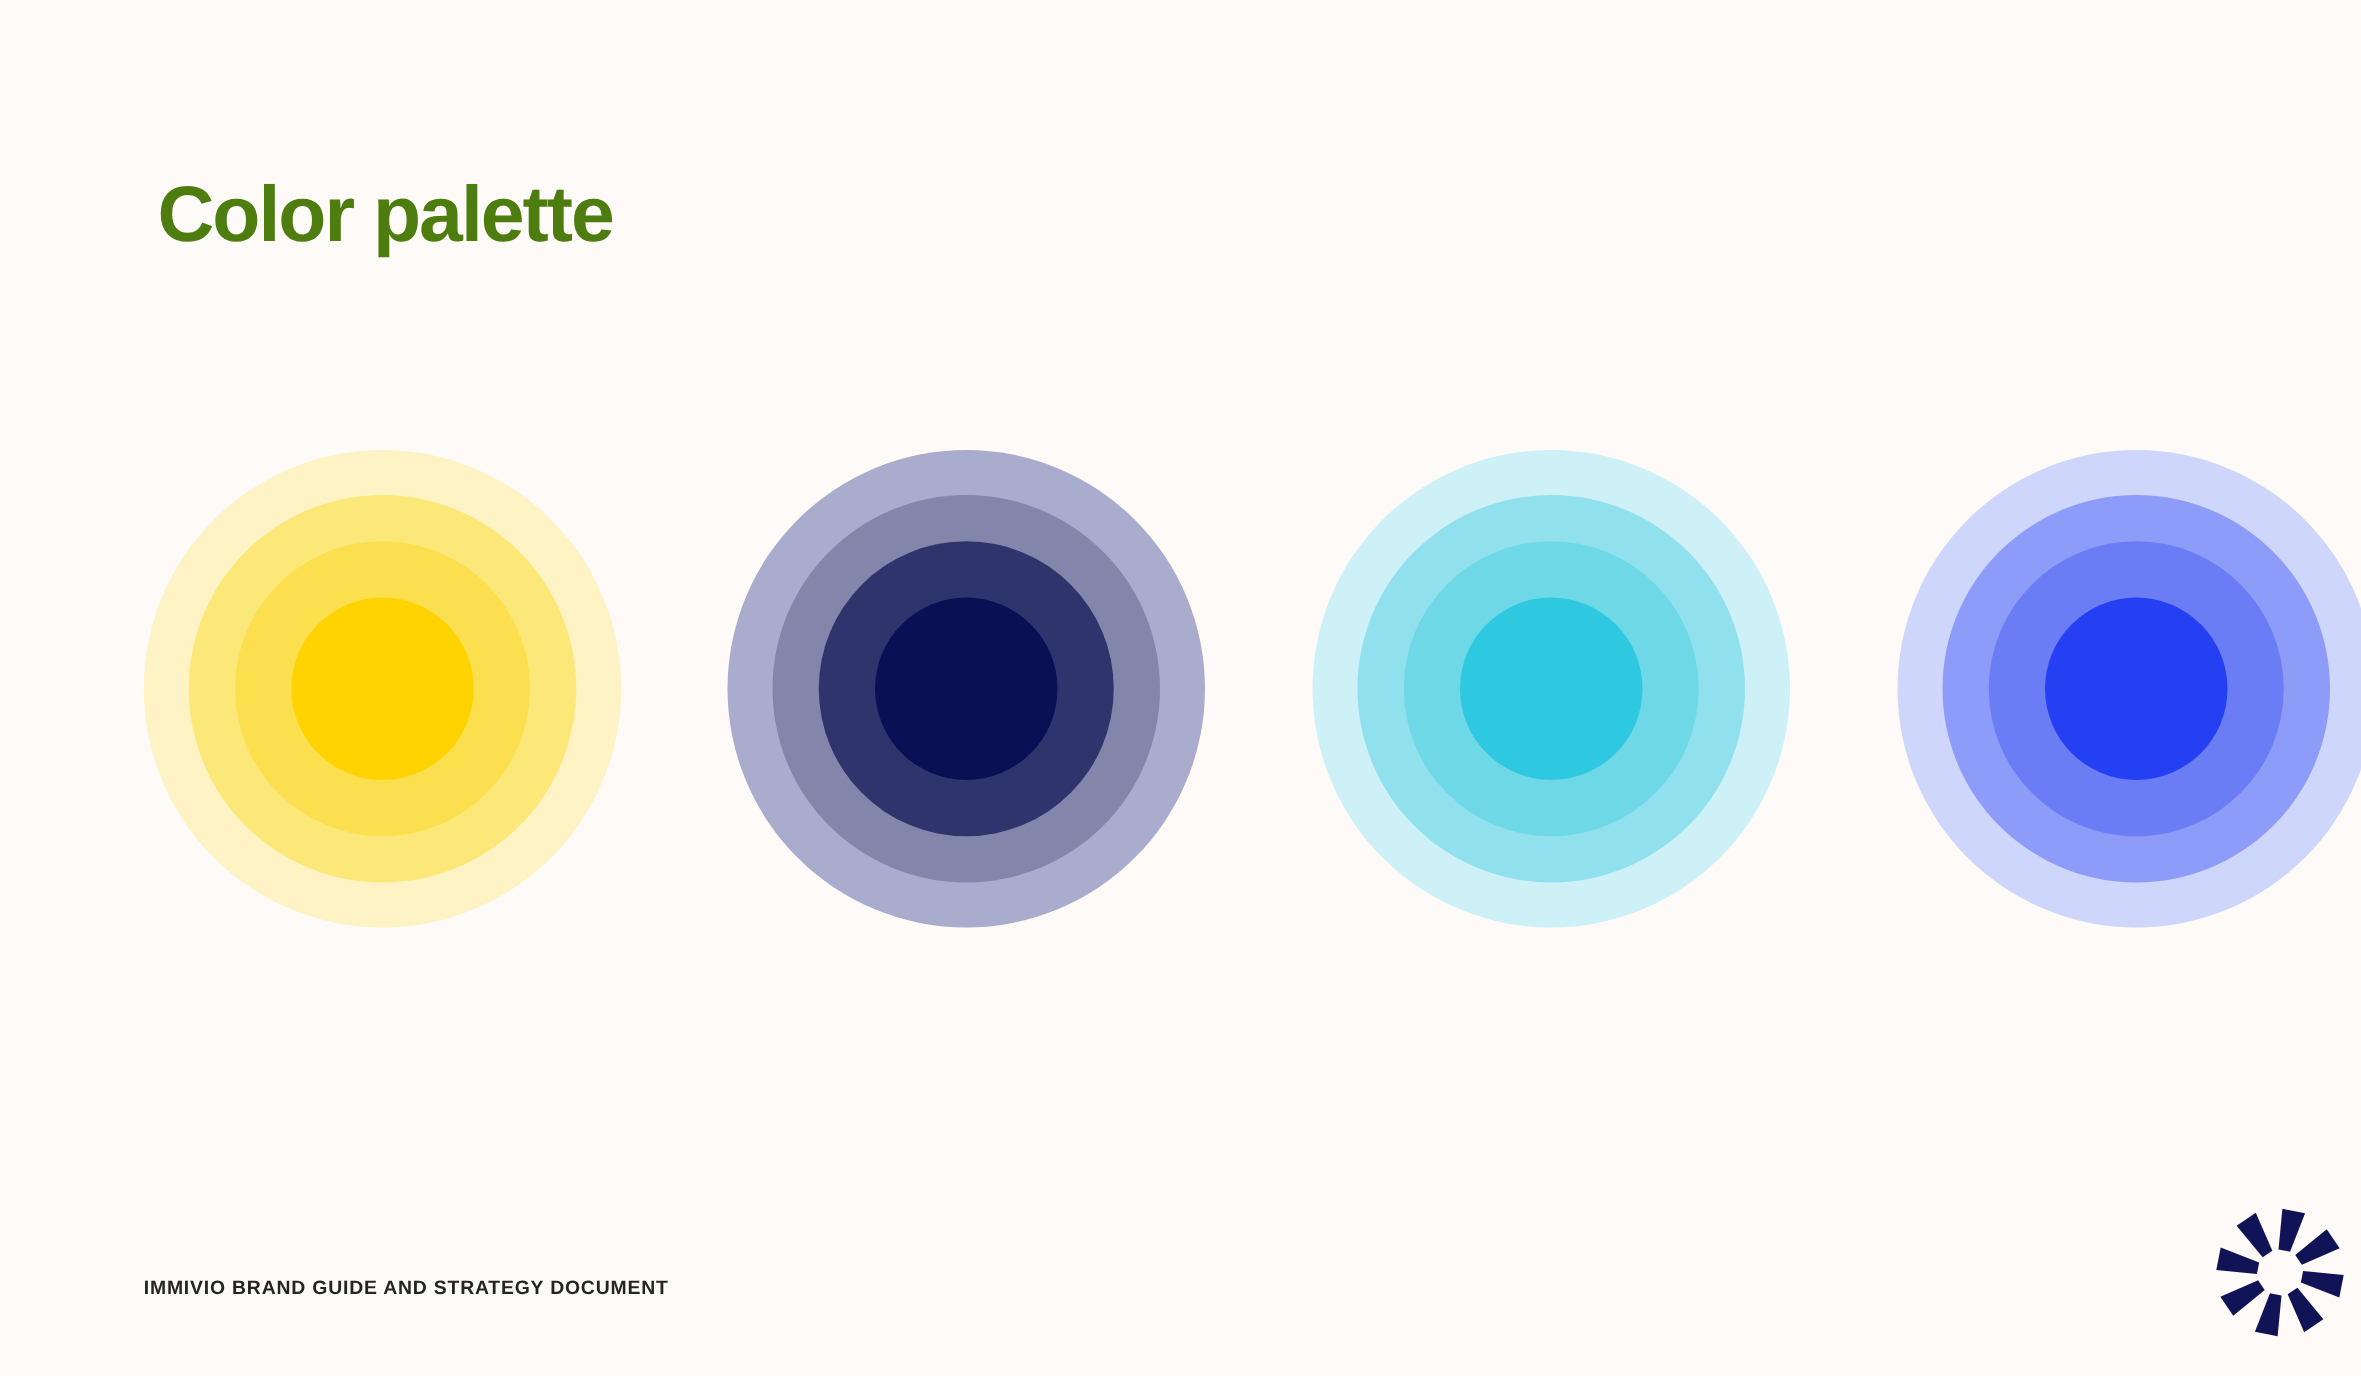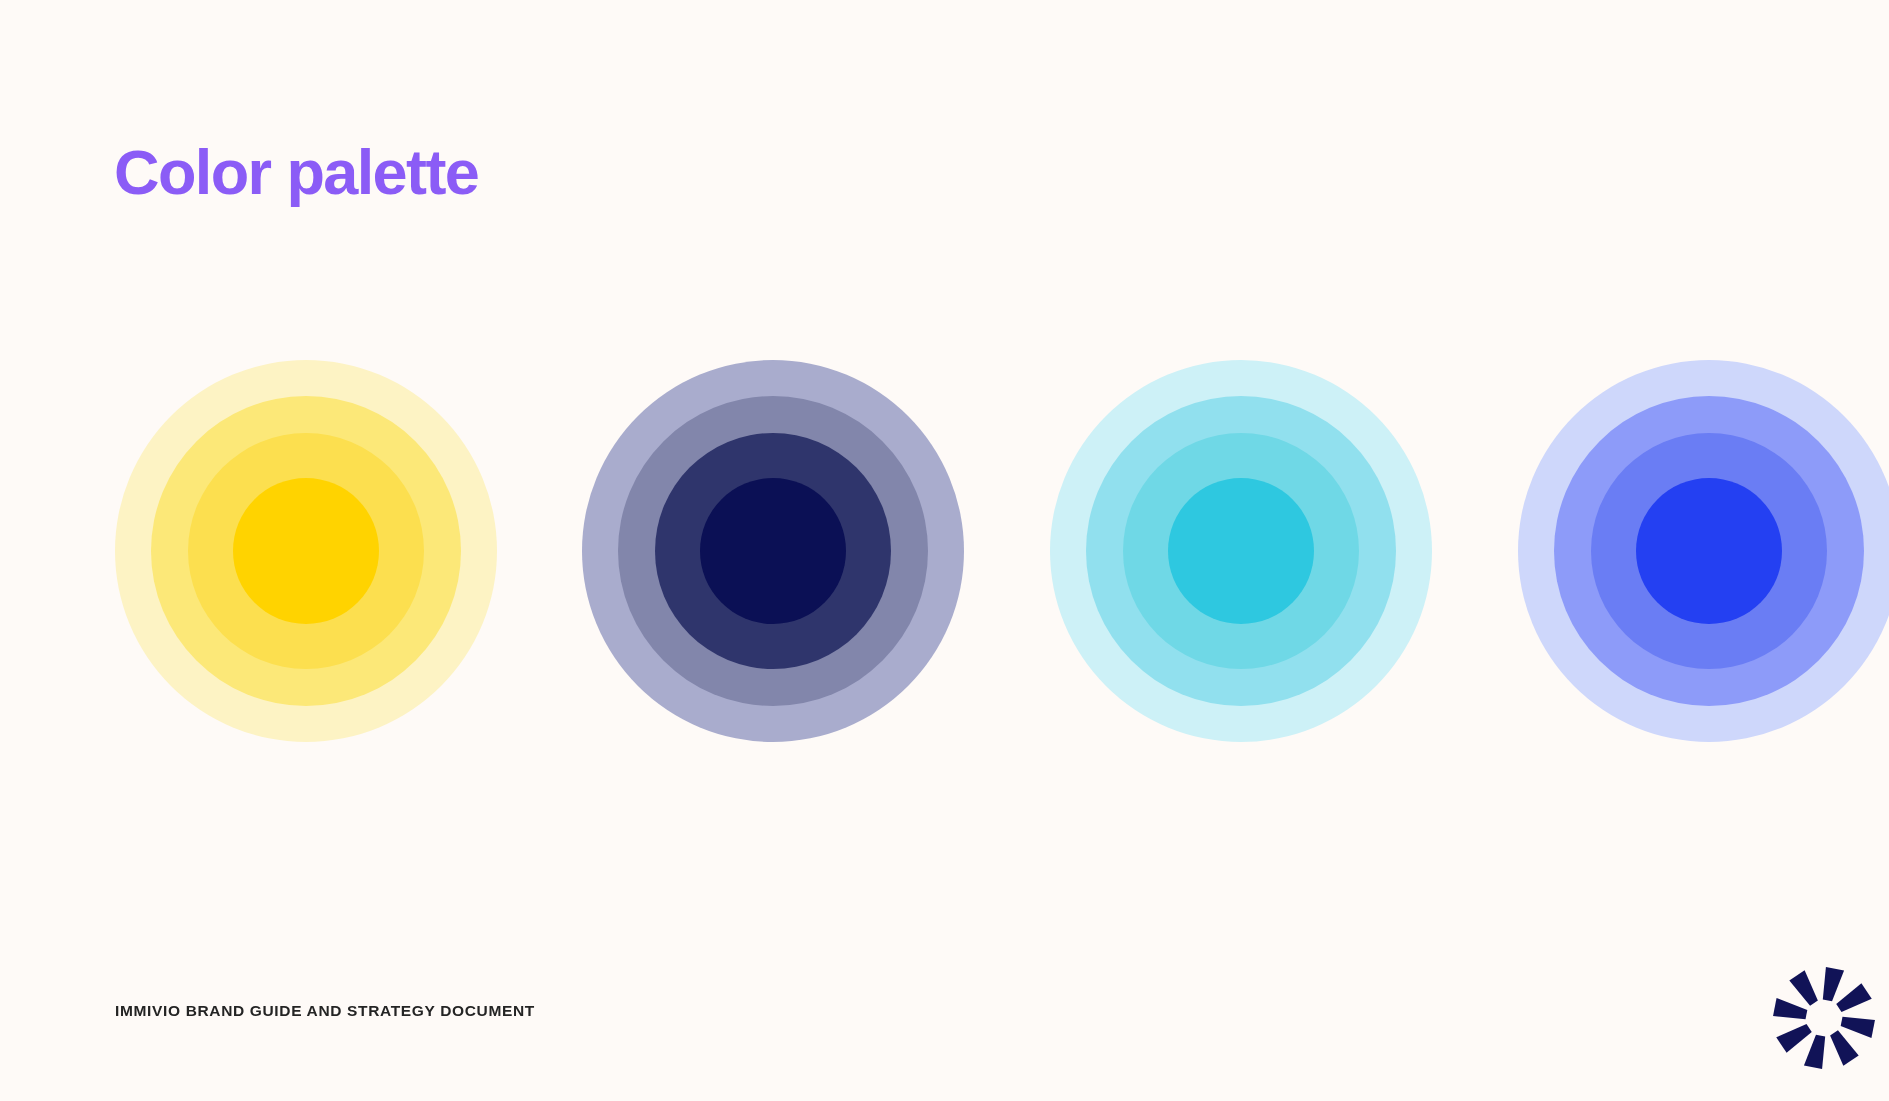--- a/index.html
+++ b/index.html
@@ -86,21 +86,21 @@
     width: 112px;
     height: 112px;
   }
   #brand-logo svg { display: block; width: 112px; height: 112px; }
 </style>
 </head>
 <body style="background: rgb(254, 250, 247);">
 
 <div id="slide" style="background: rgb(254, 250, 247);">
 
-  <h1 id="page-title" style="color: #8b5cf6;">Color palette</h1>
+  <h1 id="page-title" style="color: #4d7c0f; margin-left: 12px;">Color palette</h1>
 
   <div id="palette-row">
       <div class="swatch-group" style="left: 115px;">
         <div class="swatch-ring ring-0" title="yellow-100 #fdf3c4" style="background: rgb(253, 243, 196); width: 382px; height: 382px;"></div>
         <div class="swatch-ring ring-1" title="yellow-200 #fce878" style="background: rgb(252, 232, 120); width: 310px; height: 310px;"></div>
         <div class="swatch-ring ring-2" title="yellow-300 #fcdf4f" style="background: rgb(252, 223, 79); width: 236px; height: 236px;"></div>
         <div class="swatch-ring ring-3" title="yellow-400 #ffd300" style="background: rgb(255, 211, 0); width: 146px; height: 146px;"></div>
       </div>
       <div class="swatch-group" style="left: 582px;">
         <div class="swatch-ring ring-0" title="navy-100 #a9accd" style="background: rgb(169, 172, 205); width: 382px; height: 382px;"></div>
@@ -115,21 +115,21 @@
         <div class="swatch-ring ring-3" title="cyan-400 #2ec8e0" style="background: rgb(46, 200, 224); width: 146px; height: 146px;"></div>
       </div>
       <div class="swatch-group" style="left: 1518px;">
         <div class="swatch-ring ring-0" title="blue-100 #ced7fb" style="background: rgb(206, 215, 251); width: 382px; height: 382px;"></div>
         <div class="swatch-ring ring-1" title="blue-200 #8d9bf9" style="background: rgb(141, 155, 249); width: 310px; height: 310px;"></div>
         <div class="swatch-ring ring-2" title="blue-300 #6a7df4" style="background: rgb(106, 125, 244); width: 236px; height: 236px;"></div>
         <div class="swatch-ring ring-3" title="blue-400 #2440f2" style="background: rgb(36, 64, 242); width: 146px; height: 146px;"></div>
       </div>
     </div>
 
-  <div id="footer-text" style="color: rgb(36, 36, 36);">IMMIVIO BRAND GUIDE AND STRATEGY DOCUMENT</div>
+  <div id="footer-text" style="color: rgb(36, 36, 36); margin-top: 20px;">IMMIVIO BRAND GUIDE AND STRATEGY DOCUMENT</div>
 
   <div id="brand-logo">
     <svg viewBox="0 0 100 100" xmlns="http://www.w3.org/2000/svg" aria-hidden="true">
       <g id="logo-arms" fill="#111357">
           <path d="M -4.2 -16 L 4.2 -16 L 9.5 -45 L -7.0 -45 Z" transform="translate(50,50) rotate(11)"></path>
           <path d="M -4.2 -16 L 4.2 -16 L 9.5 -45 L -7.0 -45 Z" transform="translate(50,50) rotate(56)"></path>
           <path d="M -4.2 -16 L 4.2 -16 L 9.5 -45 L -7.0 -45 Z" transform="translate(50,50) rotate(101)"></path>
           <path d="M -4.2 -16 L 4.2 -16 L 9.5 -45 L -7.0 -45 Z" transform="translate(50,50) rotate(146)"></path>
           <path d="M -4.2 -16 L 4.2 -16 L 9.5 -45 L -7.0 -45 Z" transform="translate(50,50) rotate(191)"></path>
           <path d="M -4.2 -16 L 4.2 -16 L 9.5 -45 L -7.0 -45 Z" transform="translate(50,50) rotate(236)"></path>

